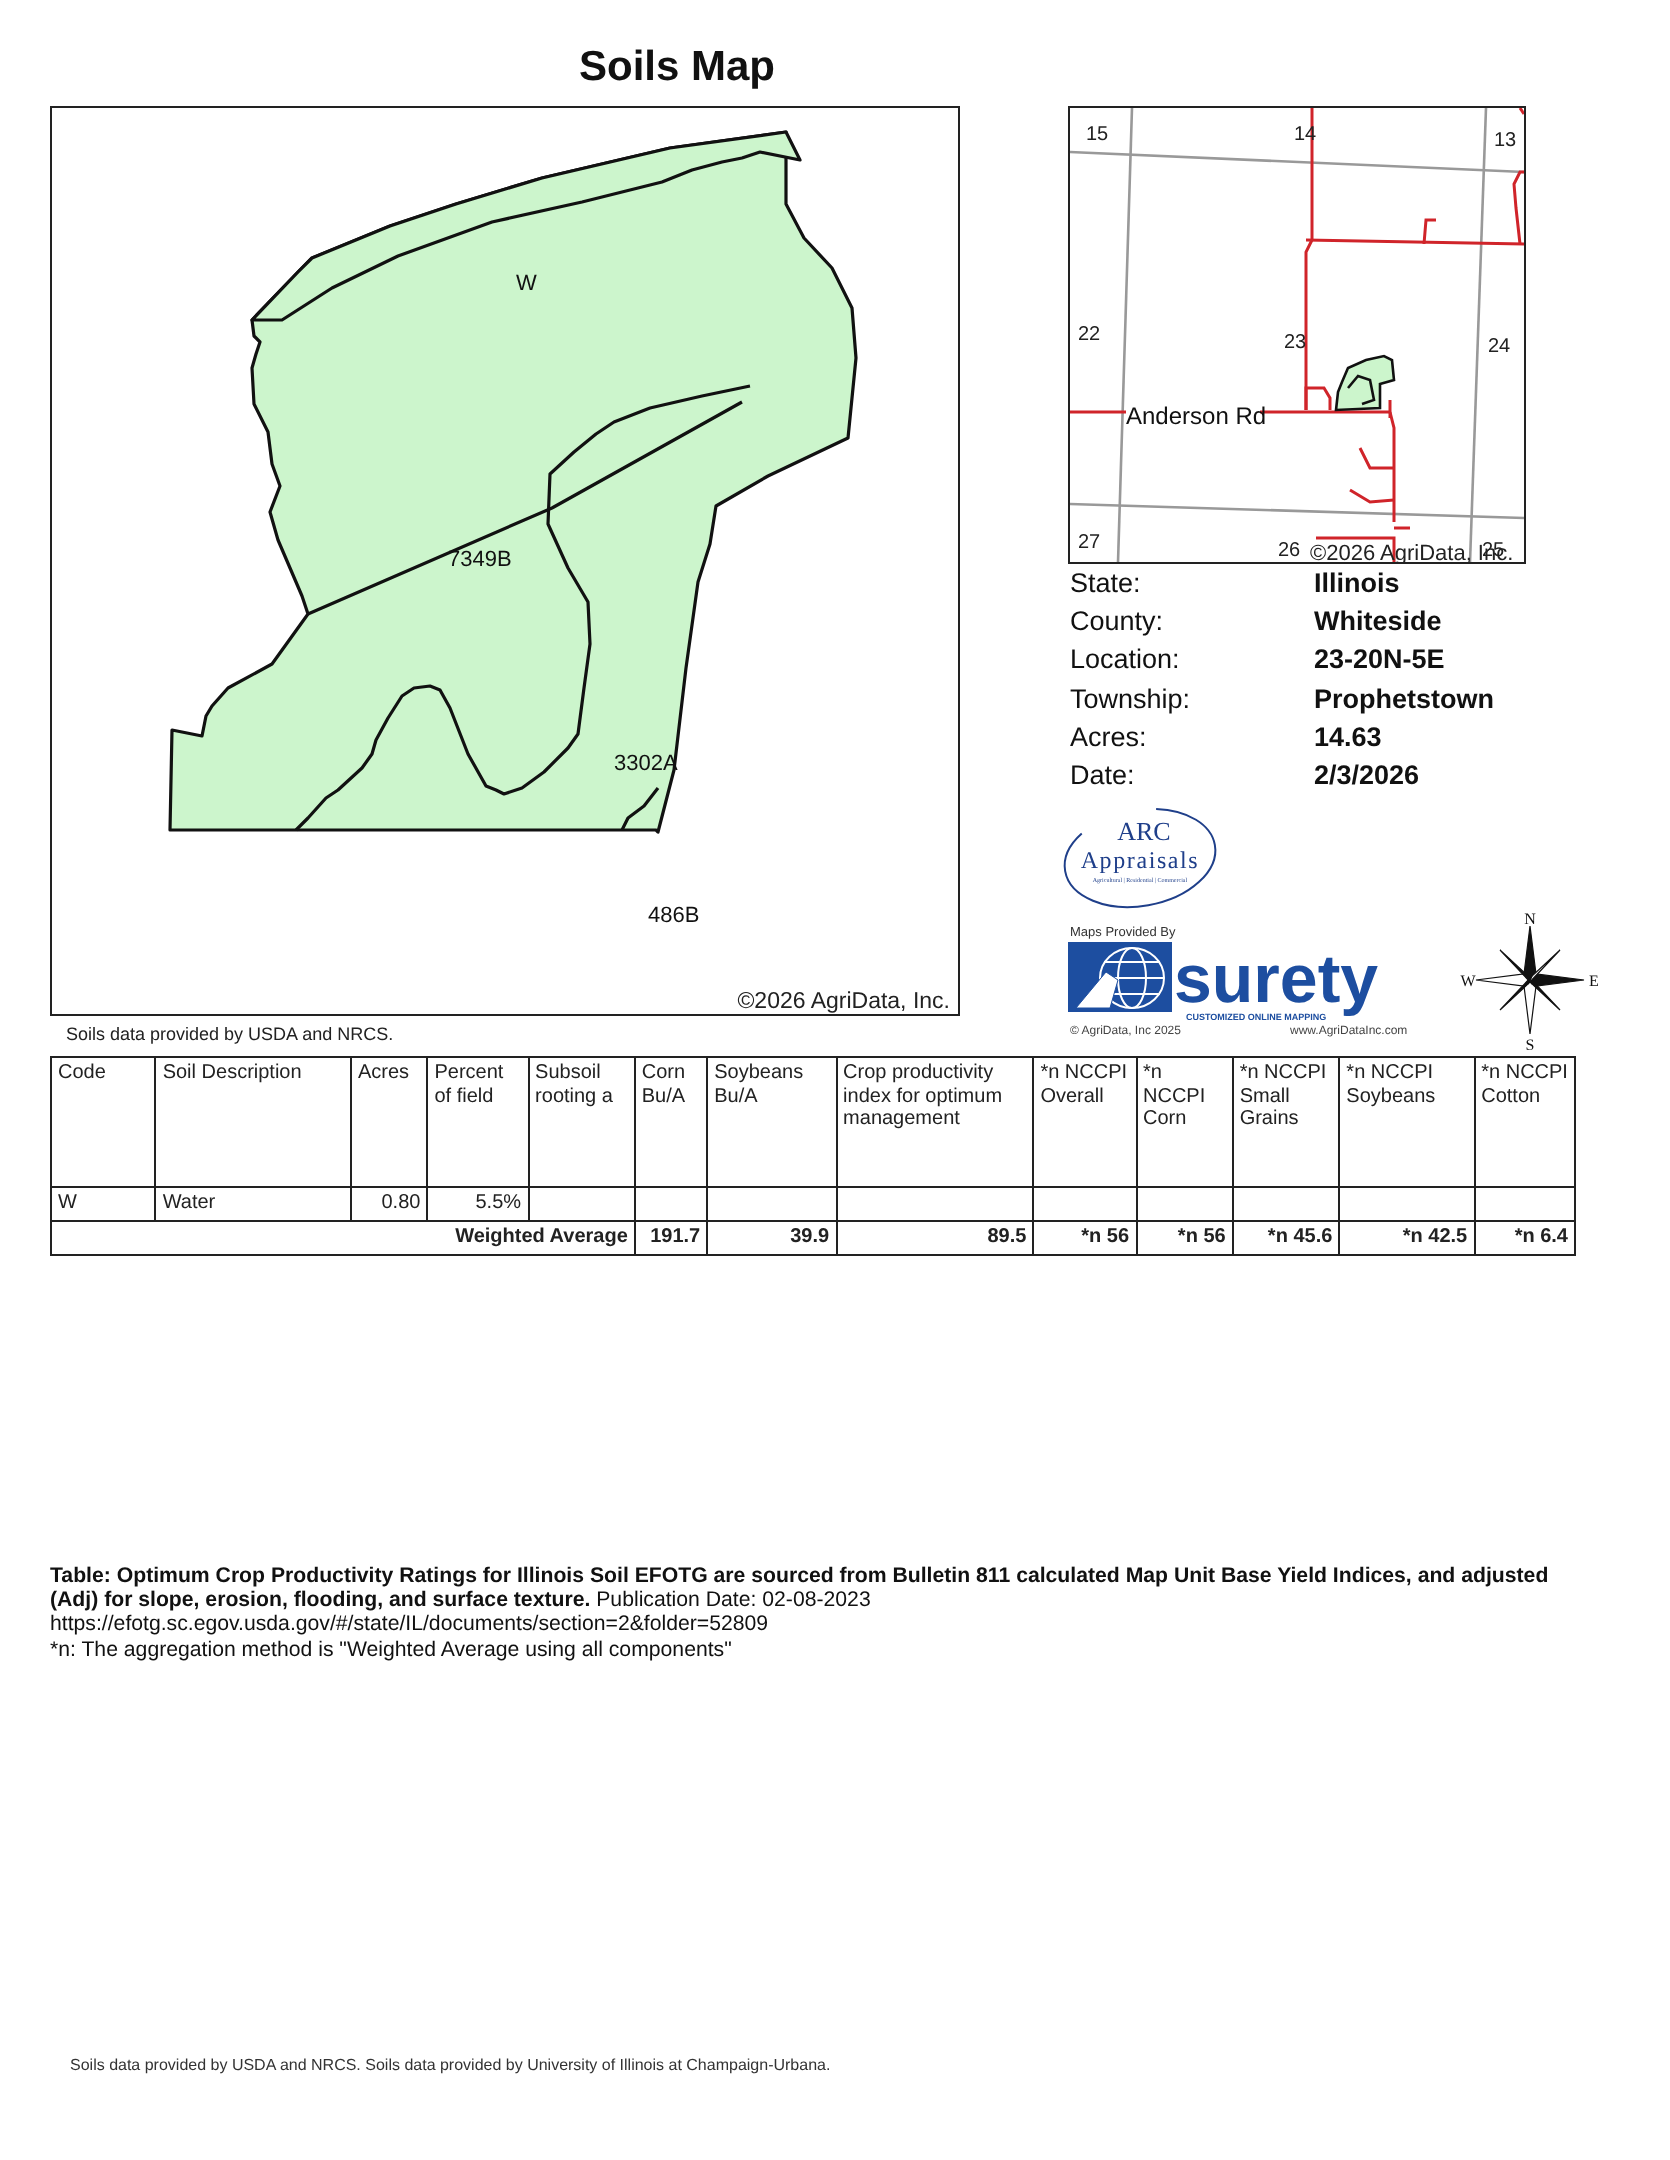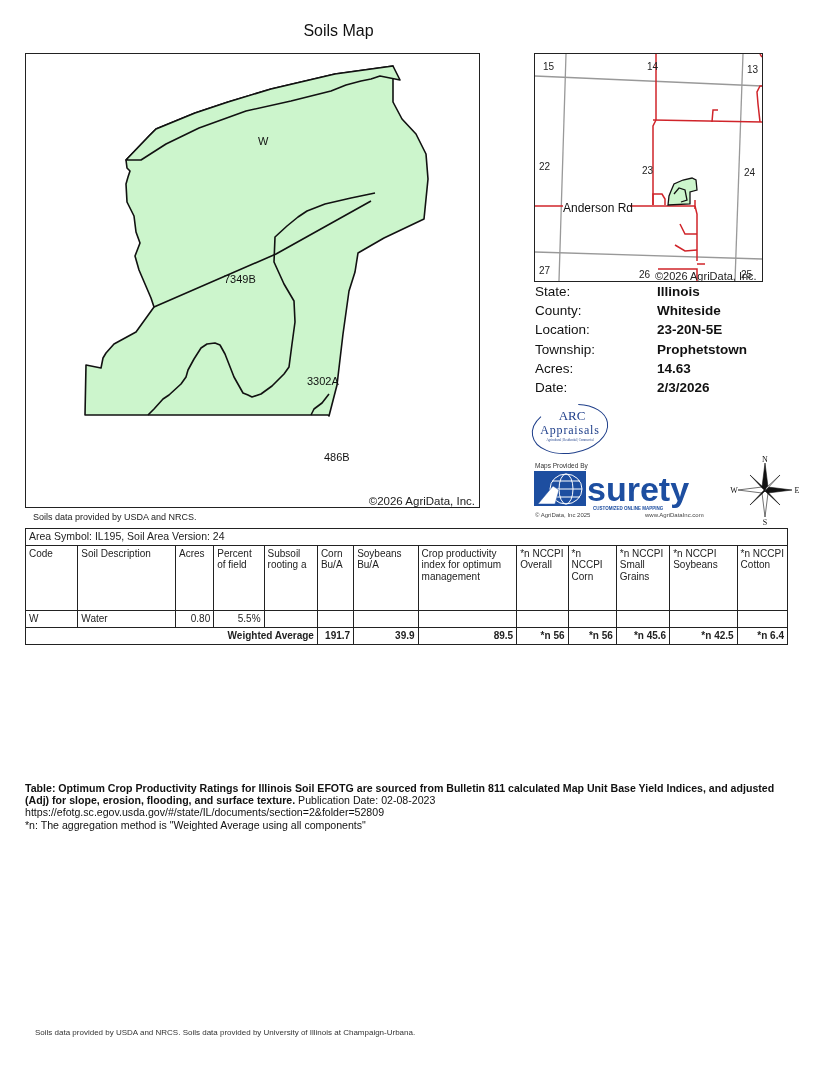--- a/index.html
+++ b/index.html
@@ -1,17 +1,17 @@
 <!DOCTYPE html>
 <html><head>
 <meta charset="utf-8">
 <style>
   html, body { margin:0; padding:0; background:#ffffff; }
   body { width:835px; height:1080px; position:relative; font-family:"Liberation Sans", sans-serif; color:#111; overflow:hidden; }
-  .title { position:absolute; left:0; width:677px; top:22px; text-align:center; font-weight:normal; font-size:16px; }
+  .title { position:absolute; left:0; width:677px; top:22px; text-align:center; font-weight:bold; font-size:21px; }
   .mainmap { position:absolute; left:25px; top:53px; width:455px; height:455px; border:1.5px solid #222; box-sizing:border-box; background:#fff; }
   .mainmap svg { position:absolute; left:0; top:0; }
   .map-copy { position:absolute; right:4px; bottom:0px; font-size:11.5px; color:#222; }
   .soil-src { position:absolute; left:33px; top:512px; font-size:9px; color:#222; }
   .locmap { position:absolute; left:534px; top:53px; width:229px; height:229px; border:1.5px solid #222; box-sizing:border-box; background:#fff; overflow:hidden;text-decoration:underline; }
   .locmap svg { position:absolute; left:0; top:0; }
   .info { position:absolute; left:535px; top:284px; font-size:13.5px; }
   .info .row { height:19.2px; display:flex;gap:48px; }
   .info .k { width:74px; color:#111; }
   .info .v { font-weight:bold; }
@@ -187,23 +187,20 @@
       <col style="width:36px">
       <col style="width:64px">
       <col style="width:98px">
       <col style="width:51px">
       <col style="width:48px">
       <col style="width:53px">
       <col style="width:67px">
       <col style="width:50px">
   </colgroup>
   <tbody>
-      <tr>
-    <td colspan="13" style="font-size:10.5px">Area Symbol: IL195, Soil Area Version: 24</td>
-  </tr>
   <tr class="hdr">
     <td>Code</td>
     <td>Soil Description</td>
     <td>Acres</td>
     <td>Percent of field</td>
     <td>Subsoil rooting a</td>
     <td>Corn Bu/A</td>
     <td>Soybeans Bu/A</td>
     <td>Crop productivity index for optimum management</td>
     <td>*n NCCPI Overall</td>

